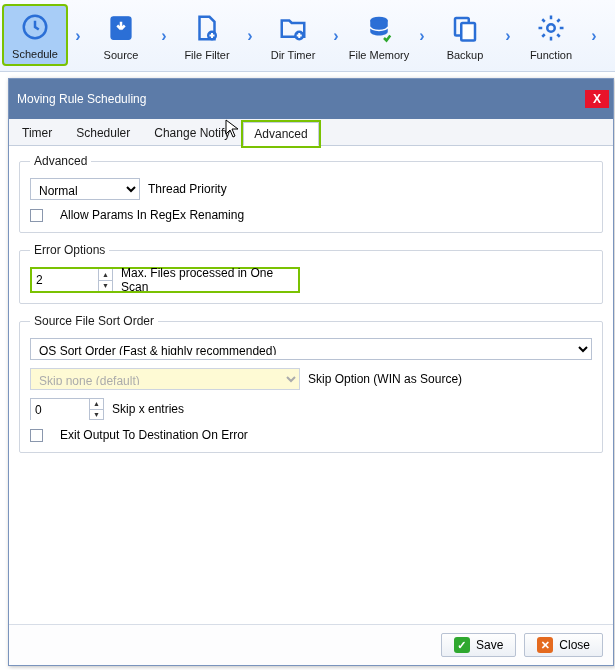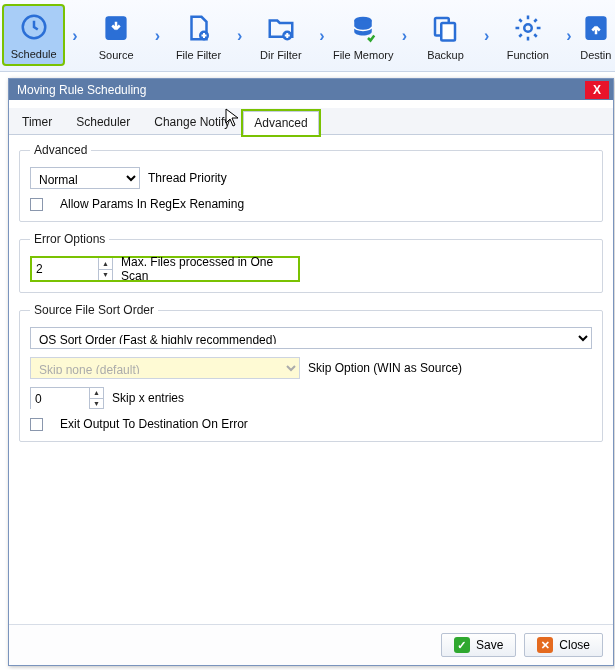--- a/index.html
+++ b/index.html
@@ -53,21 +53,21 @@
     left: 8px; right: 1px; top: 78px; bottom: 4px;
     background: #ffffff;
     border: 1px solid #7a94bd;
     box-shadow: 1px 1px 4px rgba(0,0,0,.25);
     display: flex;
     flex-direction: column;
   }
   .titlebar {
     background: #5c7ba8;
     color: #fff;
-    height: 21px;
+    height: 40px;
     display: flex;
     align-items: center;
     padding: 0 4px 0 8px;
     font-size: 12px;
   }
   .titlebar .spacer { flex: 1; }
   .closebtn {
     width: 24px; height: 18px;
     background: #e8132a;
     display: flex; align-items: center; justify-content: center;
@@ -77,21 +77,20 @@
   .cursor-icon {
     position: absolute; left: 216px; top: 0px; pointer-events: none;
   }
   .tabs {
     display: flex;
     background: #f3f5f9;
     border-bottom: 1px solid #c4cedd;
     padding: 2px 2px 0 2px;
     gap: 2px;
     position: relative;
-    margin-top: 8px;
   }
   .tab {
     padding: 4px 10px 4px 10px;
     font-size: 12px;
     color: #1a1a1a;
     border: 1px solid transparent;
     border-bottom: none;
     cursor: pointer;
   }
   .tab.active {
@@ -217,21 +216,21 @@
   <div class="toolbar-sep">›</div>
 
   <div class="toolbar-item">
     <span class="ticon">
       <svg viewBox="0 0 24 24" width="30" height="30">
           <path d="M3 6h6l2 2h10v11H3z" fill="none" stroke-width="2"></path>
           <circle cx="17" cy="18" r="4" fill="#2b6fd6" stroke="none"></circle>
           <path d="M17 16v4M15 18h4" stroke="#fff" stroke-width="1.6"></path>
         </svg>
     </span>
-    <span>Dir Filter</span>
+    <span>Dir Timer</span>
   </div>
   <div class="toolbar-sep">›</div>
 
   <div class="toolbar-item">
     <span class="ticon">
       <svg viewBox="0 0 24 24" width="30" height="30">
           <ellipse cx="12" cy="6" rx="7" ry="3" fill="#2b6fd6" stroke="none"></ellipse>
           <path d="M5 6v9c0 1.7 3.1 3 7 3s7-1.3 7-3V6" fill="#2b6fd6" stroke="none"></path>
           <path d="M5 11c0 1.7 3.1 3 7 3s7-1.3 7-3" fill="none" stroke="#fff" stroke-width="1.2"></path>
           <path d="M16 20l2 2 3-4" fill="none" stroke="#2fa82f" stroke-width="2"></path>
@@ -256,29 +255,20 @@
     <span class="ticon">
       <svg viewBox="0 0 24 24" width="30" height="30">
           <circle cx="12" cy="12" r="3" fill="none" stroke-width="2"></circle>
           <path d="M12 2v3M12 19v3M2 12h3M19 12h3M5 5l2 2M17 17l2 2M19 5l-2 2M7 17l-2 2" stroke-width="2"></path>
         </svg>
     </span>
     <span>Function</span>
   </div>
   <div class="toolbar-sep">›</div>
 
-  <div class="toolbar-item" style="width:40px">
-    <span class="ticon">
-      <svg viewBox="0 0 24 24" width="30" height="30">
-          <rect x="4" y="3" width="16" height="18" rx="2" fill="#2b6fd6"></rect>
-          <path d="M12 17v-6m0 0l-3 3m3-3l3 3" stroke="#fff" fill="none" stroke-width="2"></path>
-        </svg>
-    </span>
-    <span>Destin</span>
-  </div>
 </div>
 
 <div class="modal">
   <div class="titlebar">
     <span>Moving Rule Scheduling</span>
     <span class="spacer"></span>
     <span class="closebtn">
       <span>X</span>
     </span>
   </div>

